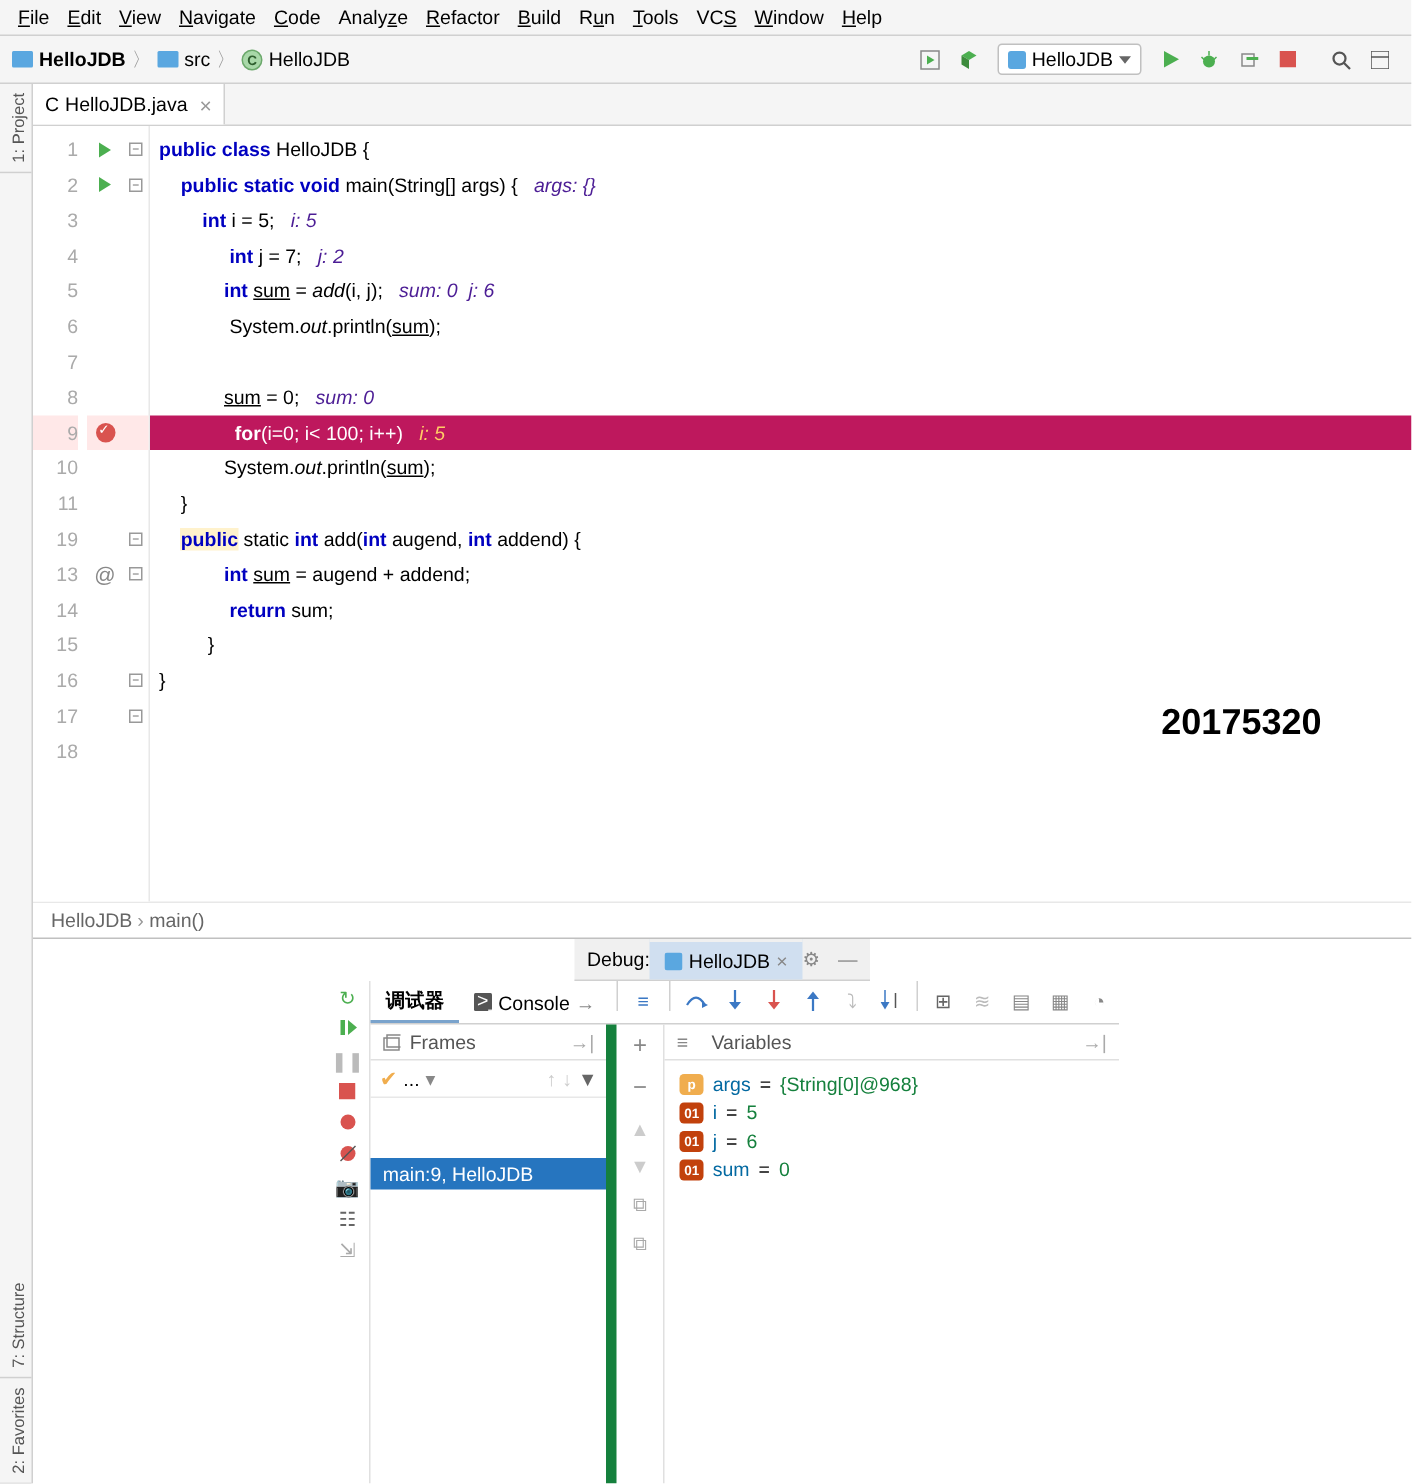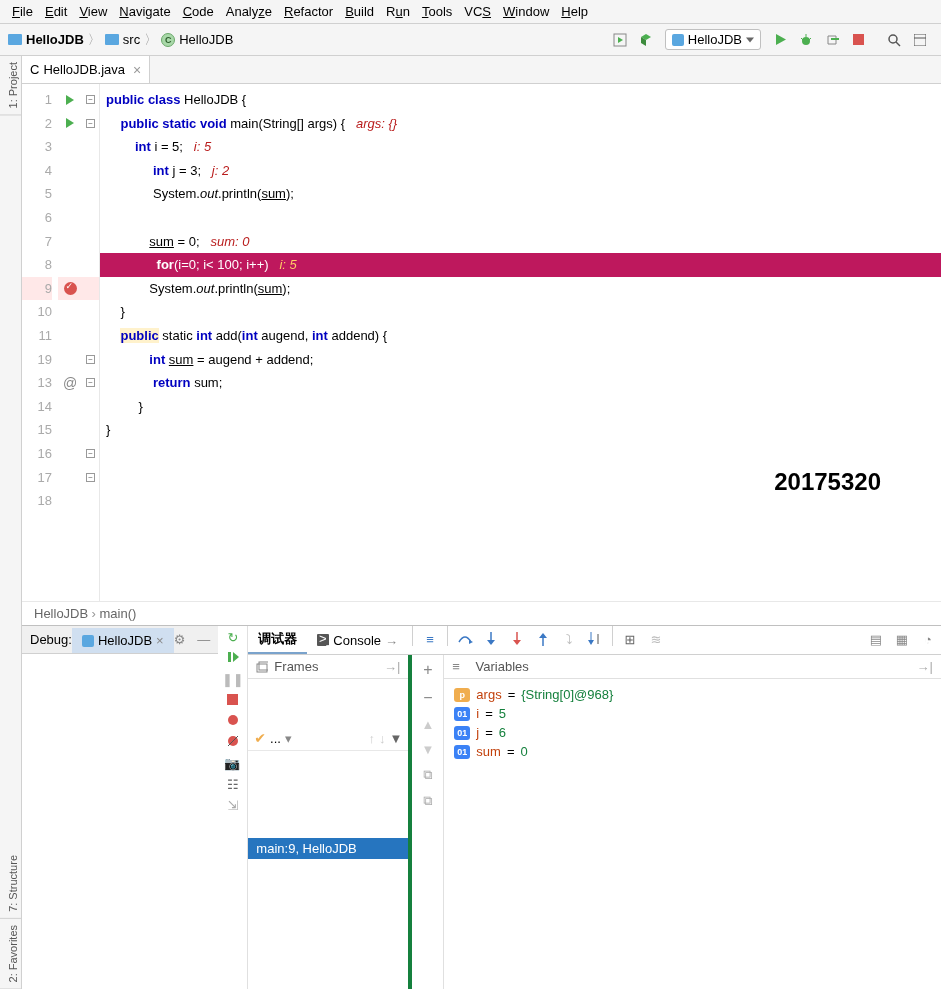--- a/index.html
+++ b/index.html
@@ -33,48 +33,48 @@
 .ln { height:23.6px; line-height:23.6px; }
 .gicon { height:23.6px; display:flex; align-items:center; justify-content:center; }
 .run-tri { width:0; height:0; border-top:5px solid transparent; border-bottom:5px solid transparent; border-left:8px solid #4caf50; }
 .bp { width:13px; height:13px; border-radius:50%; background:#d9534f; position:relative; }
 .bp::after { content:"✓"; color:#fff; font-size:9px; position:absolute; top:-1px; left:2px; }
 .fold-box { width:9px; height:9px; border:1px solid #999; font-size:8px; line-height:7px; text-align:center; color:#666; }
 .kw { color:#0000c0; font-weight:bold; }
 .hl-line { background:#be185d; color:#fff; margin-left:-6px; padding-left:6px; }
 .hl-line .kw { color:#fff; }
 .bp-gutter-row { background:#ffe8e8; }
-.comment { color:#b91c1c; font-style:italic; }
+.comment { color:#4c1d95; font-style:italic; }
 .ul { text-decoration:underline; }
 .watermark { position:absolute; right:60px; top:384px; font-size:24px; font-weight:bold; color:#000; font-family:Arial,sans-serif; }
 .hl-y { background:#fff2cc; }
 .breadcrumb-bar { padding:4px 12px; color:#666; font-size:12px; border-top:1px solid #e8e8e8; }
-.debug-panel { border-top:1px solid #c0c0c0; display:flex; flex-direction:row; height:364px; background:#fff; }
+.debug-panel { border-top:1px solid #c0c0c0; display:flex; flex-direction:column; height:364px; background:#fff;align-items:center; }
 .debug-title { display:flex; align-items:center; background:#f0f0f0; border-bottom:1px solid #d0d0d0; height:28px; padding:0 8px; }
 .debug-tab { display:flex; align-items:center; gap:4px; padding:0 10px; height:100%; background:#e0e8f0; border-top:2px solid #f0f0f0; }
 .debug-tab.active { background:#d0dff0; }
 .dbg-btn { width:26px; height:26px; display:inline-flex; align-items:center; justify-content:center; }
 .vsep { width:1px; height:20px; background:#d0d0d0; margin:0 4px; }
 .debug-body { display:flex; flex:1; min-height:0; }
 .debug-left-btns { width:30px; background:#fff; border-right:1px solid #e0e0e0; display:flex; flex-direction:column; align-items:center; padding-top:4px; gap:6px; }
 .debug-mid { display:flex; flex-direction:column; flex:1; }
 .debug-mid-top { display:flex; flex:1; min-height:0; }
-.frames-panel { width:164px; border-right:4px solid #15803d; display:flex; flex-direction:column;gap:47px; }
+.frames-panel { width:164px; border-right:7px solid #15803d; display:flex; flex-direction:column; }
 .panel-head { display:flex; align-items:center; padding:4px 8px; border-bottom:1px solid #e0e0e0; color:#555; gap:6px; }
 .frames-row { display:flex; align-items:center; padding:4px 6px; gap:4px; border-bottom:1px solid #e8e8e8; }
 .frames-list { flex:1;margin-top:40px; }
 .frame-item { background:#2675bf; color:#fff; padding:3px 8px; }
 .var-col { width:32px; border-right:1px solid #e0e0e0; display:flex; flex-direction:column; align-items:center; padding-top:6px; gap:10px; }
 .vars-panel { flex:1; display:flex; flex-direction:column; }
 .vars-list { padding:6px 10px; }
 .var-row { display:flex; align-items:center; gap:6px; padding:2px 0; font-family:"Segoe UI",sans-serif; }
 .badge { display:inline-flex; align-items:center; justify-content:center; width:16px; height:14px; border-radius:3px; font-size:9px; font-weight:bold; color:#fff; }
 .badge.p { background:#f0ad4e; }
-.badge.n { background:#3b82f6; }
-.var-name { color:#c2410c; }
+.badge.n { background:#c2410c; }
+.var-name { color:#0369a1; }
 .var-val { color:#15803d; }
 .tab-pair { display:flex; border-bottom:1px solid #d0d0d0; }
 .sub-tab { padding:4px 10px; font-size:12px; display:flex; align-items:center; gap:4px; }
 .sub-tab.active { border-bottom:2px solid #7aa3cc;font-weight:bold; }
 .gear { color:#888; }
 .tick { color:#f0ad4e; font-size:14px; }
 .fbrace { color:#999; }
 .spacer { flex:1; }
 </style>
 </head>
@@ -261,21 +261,22 @@
         <div class="gicon">
             <div class="fold-box">−</div>
           </div>
         <div class="gicon"></div>
       </div>
 
       <div class="code-col">
 <div class="code-line"><span class="kw">public class</span> HelloJDB {</div>
 <div class="code-line">    <span class="kw">public static void</span><span> main(String[] args) {   </span><span class="comment">args: {}</span></div>
 <div class="code-line">        <span class="kw">int</span><span> i = 5;   </span><span class="comment">i: 5</span></div>
-<div class="code-line">             <span class="kw">int</span><span> j = 3;   </span><span class="comment">j: 2</span></div>
+<div class="code-line">             <span class="kw">int</span><span> j = 7;   </span><span class="comment">j: 2</span></div>
+<div class="code-line">            <span class="kw">int </span><span class="ul">sum</span><span> = </span><span style="font-style:italic">add</span><span>(i, j);   </span><span class="comment">sum: 0  j: 6</span></div>
 <div class="code-line">             <span>System.</span><span style="font-style:italic">out</span><span>.println(</span><span class="ul">sum</span><span>);</span></div>
 <div class="code-line"></div>
 <div class="code-line">            <span class="ul">sum</span><span> = 0;   </span><span class="comment">sum: 0</span></div>
 <div class="code-line hl-line">              <span class="kw">for</span><span>(i=0; i&lt; 100; i++)   </span><span style="color:#ffcc66;font-style:italic">i: 5</span></div>
 <div class="code-line">            <span>System.</span><span style="font-style:italic">out</span><span>.println(</span><span class="ul">sum</span><span>);</span></div>
 <div class="code-line">    }</div>
 <div class="code-line">    <span class="kw hl-y">public</span><span> static </span><span class="kw">int</span><span> add(</span><span class="kw">int</span><span> augend, </span><span class="kw">int</span><span> addend) {</span></div>
 <div class="code-line">            <span class="kw">int </span><span class="ul">sum</span><span> = augend + addend;</span></div>
 <div class="code-line">             <span class="kw">return</span><span> sum;</span></div>
 <div class="code-line">         }</div>

